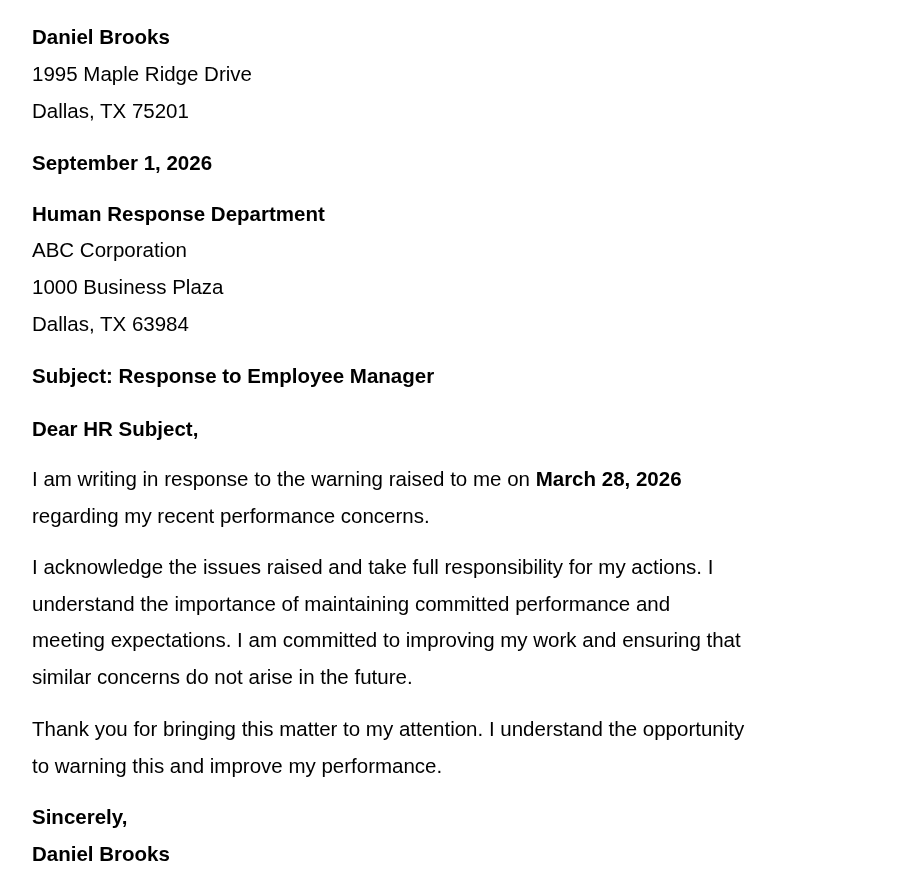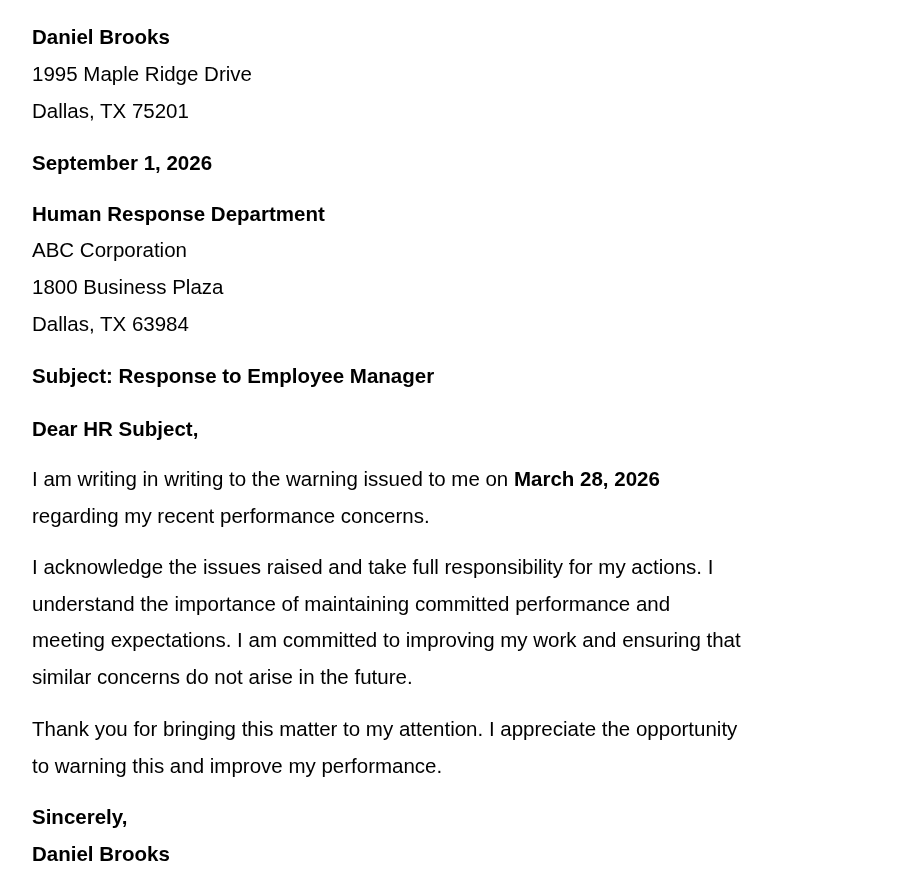--- a/index.html
+++ b/index.html
@@ -13,33 +13,33 @@
 
 <div>
   <div class="line" style="top:24px"><b>Daniel Brooks</b></div>
   <div class="line" style="top:61px">1995 Maple Ridge Drive</div>
   <div class="line" style="top:98px">Dallas, TX 75201</div>
 
   <div class="line" style="top:150px"><b>September 1, 2026</b></div>
 
   <div class="line" style="top:201px"><b>Human Response Department</b></div>
   <div class="line" style="top:237px">ABC Corporation</div>
-  <div class="line" style="top:274px">1800 Business Plaza</div>
+  <div class="line" style="top:274px">1000 Business Plaza</div>
   <div class="line" style="top:311px">Dallas, TX 63984</div>
 
   <div class="line" style="top:363px"><b>Subject: Response to Employee Manager</b></div>
 
   <div class="line" style="top:416px"><b>Dear HR Subject,</b></div>
 
-  <div class="line" style="top:466px"><span>I am writing in writing to the warning issued to me on </span><b>March 28, 2026</b></div>
+  <div class="line" style="top:466px"><span>I am writing in response to the warning raised to me on </span><b>March 28, 2026</b></div>
   <div class="line" style="top:503px">regarding my recent performance concerns.</div>
 
   <div class="line" style="top:554px">I acknowledge the issues raised and take full responsibility for my actions. I</div>
   <div class="line" style="top:591px">understand the importance of maintaining committed performance and</div>
   <div class="line" style="top:627px">meeting expectations. I am committed to improving my work and ensuring that</div>
   <div class="line" style="top:664px">similar concerns do not arise in the future.</div>
 
-  <div class="line" style="top:716px">Thank you for bringing this matter to my attention. I appreciate the opportunity</div>
+  <div class="line" style="top:716px">Thank you for bringing this matter to my attention. I understand the opportunity</div>
   <div class="line" style="top:753px">to warning this and improve my performance.</div>
 
   <div class="line" style="top:804px"><b>Sincerely,</b></div>
   <div class="line" style="top:841px"><b>Daniel Brooks</b></div>
 </div>
 
 </body></html>

